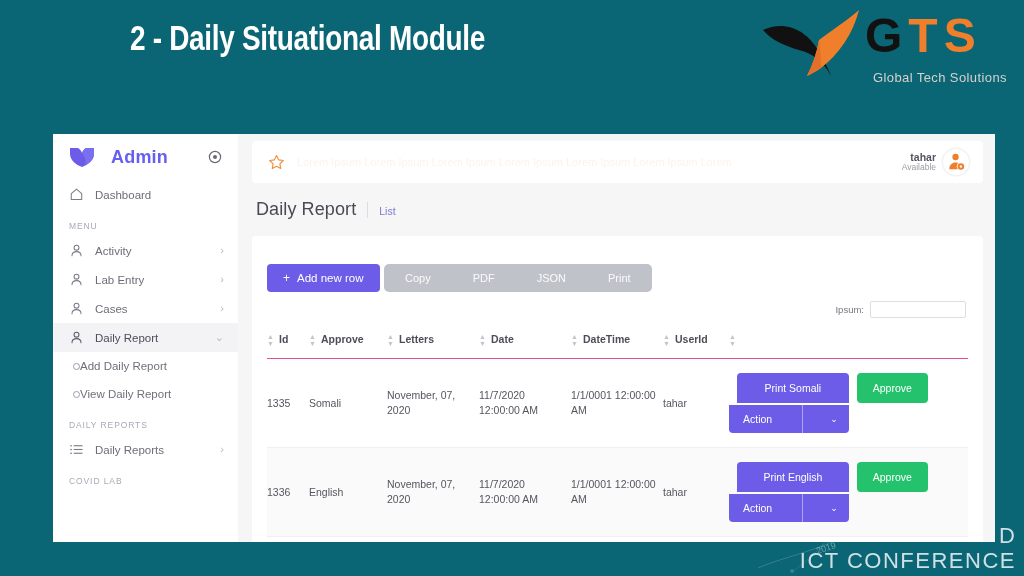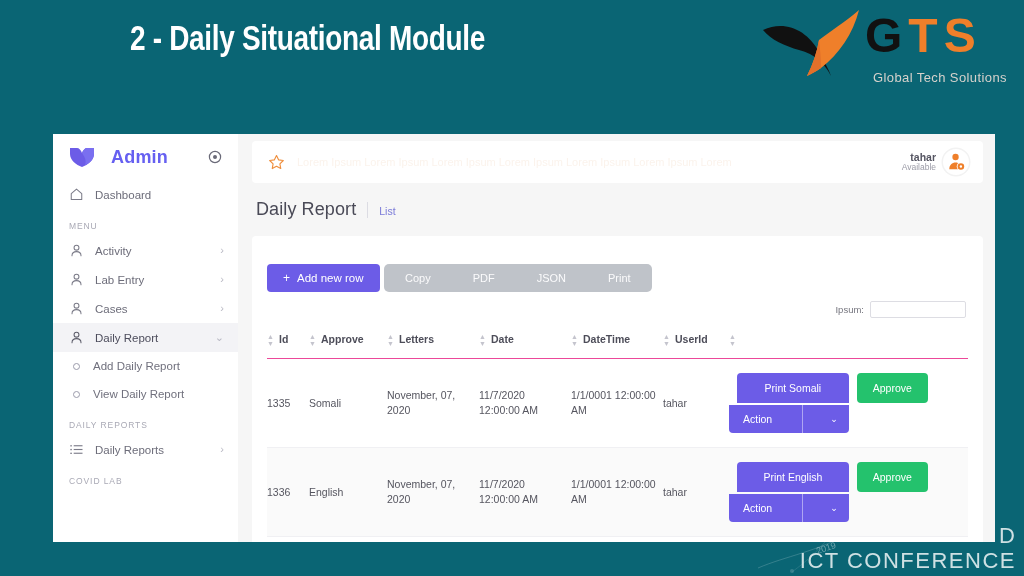--- a/index.html
+++ b/index.html
@@ -92,21 +92,21 @@
     color: #a9a9b5; text-transform: uppercase;
   }
   .nav-sub {
     display: flex; align-items: center; height: 28px; padding: 0 14px 0 16px;
     color: #70707d; font-size: 11.5px; cursor: pointer;
   }
   .nav-sub .ring {
     width: 7px; height: 7px; flex: 0 0 7px; border: 1.2px solid #9b9bab;
     border-radius: 50%; margin-left: 4px;
   }
-  .nav-sub .lbl { margin-left: 13px; white-space: nowrap; }
+  .nav-sub .lbl { white-space: nowrap; }
 
   
   .main { position: absolute; left: 185px; top: 0; right: 0; height: 100%; background: #f6f6f6; }
 
   .topbar {
     margin: 7px 12px 0 14px; height: 42px; background: #ffffff;
     border-radius: 4px; display: flex; align-items: center;
     padding: 0 14px 0 16px; position: relative;
   }
   .star-icon { width: 17px; height: 17px; flex: 0 0 17px; }

